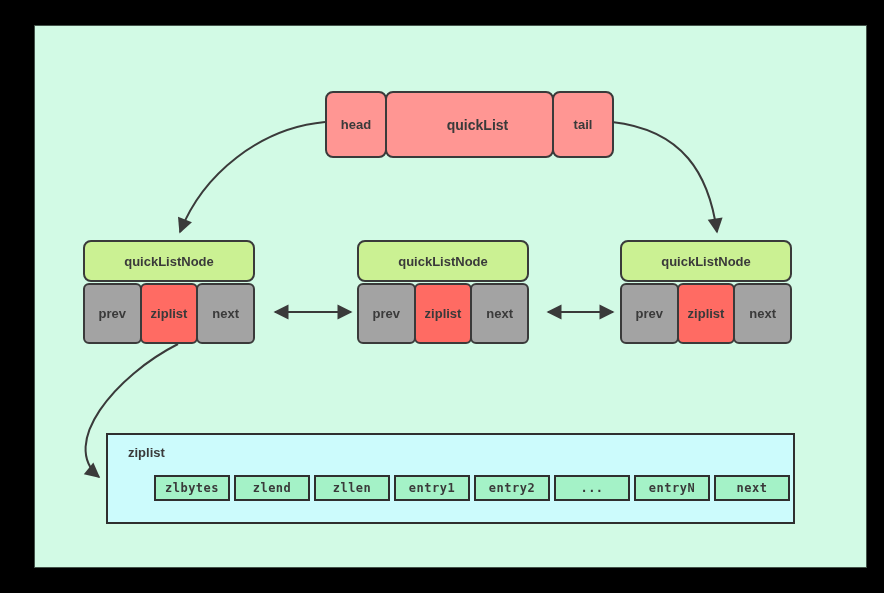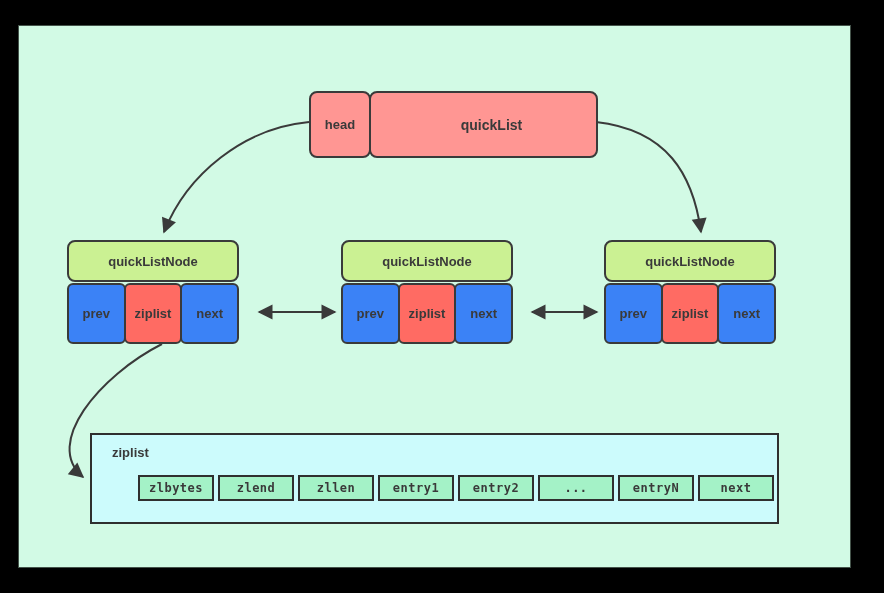--- a/index.html
+++ b/index.html
@@ -4,21 +4,21 @@
 <style>
   html,body{margin:0;padding:0;}
   body{
     width:884px;height:593px;
     background:#000;
     position:relative;overflow:hidden;
     font-family:"Liberation Sans", sans-serif;
     color:#3a3a3a;
   }
   .canvas{
-    position:absolute;left:18px;top:25px;
+    position:absolute;left:34px;top:25px;
     width:833px;height:543px;
     background:#d2fae5;
     box-sizing:border-box;
     border:1px solid #44534a;
   }
   .arrows{position:absolute;left:0;top:0;width:833px;height:543px;pointer-events:none;}
 
   
   .quicklist{
     position:absolute;left:290px;top:65px;width:289px;height:67px;
@@ -45,21 +45,21 @@
     font-weight:bold;font-size:13px;
   }
   .node-body{margin-top:1px;height:61px;display:flex;}
   .cell{
     box-sizing:border-box;flex:1;
     border:2px solid #3a3a3a;border-radius:6px;
     display:flex;align-items:center;justify-content:center;
     font-weight:bold;font-size:13px;
   }
   .cell + .cell{margin-left:-2px;}
-  .cell-yellow{background:#3b82f6;}
+  .cell-yellow{background:#a3a3a3;}
   .cell-red{background:#ff6b63;}
 
   
   .zlbox{
     position:absolute;left:71px;top:407px;width:689px;height:91px;
     box-sizing:border-box;
     background:#ccfbfc;border:2px solid #2f2f2f;
   }
   .zl-title{position:absolute;left:20px;top:10px;font-weight:bold;font-size:13px;}
   .zl-row{position:absolute;left:26px;top:40px;display:flex;gap:4px;padding-left:20px;}
@@ -85,20 +85,21 @@
     <path d="M290,96 C225,102 168,148 145,206" fill="none" stroke="#3a3a3a" stroke-width="2" marker-end="url(#arrow)"></path>
     <path d="M577,96 C648,104 674,148 682,206" fill="none" stroke="#3a3a3a" stroke-width="2" marker-end="url(#arrow)"></path>
     <path d="M240,286 L316,286" fill="none" stroke="#3a3a3a" stroke-width="2" marker-start="url(#arrow)" marker-end="url(#arrow)"></path>
     <path d="M513,286 L578,286" fill="none" stroke="#3a3a3a" stroke-width="2" marker-start="url(#arrow)" marker-end="url(#arrow)"></path>
     <path d="M143,318 C80,350 24,418 64,451" fill="none" stroke="#3a3a3a" stroke-width="2" marker-end="url(#arrow)"></path>
   </svg>
 
   <div class="quicklist">
     <div class="ql-cell ql-head">head</div>
     <div class="ql-cell ql-mid">quickList</div>
+    <div class="ql-cell ql-tail">tail</div>
   </div>
 
   <div class="node" style="left:48px">
     <div class="node-header">quickListNode</div>
     <div class="node-body">
       <div class="cell cell-yellow">prev</div>
       <div class="cell cell-red">ziplist</div>
       <div class="cell cell-yellow">next</div>
     </div>
   </div>

